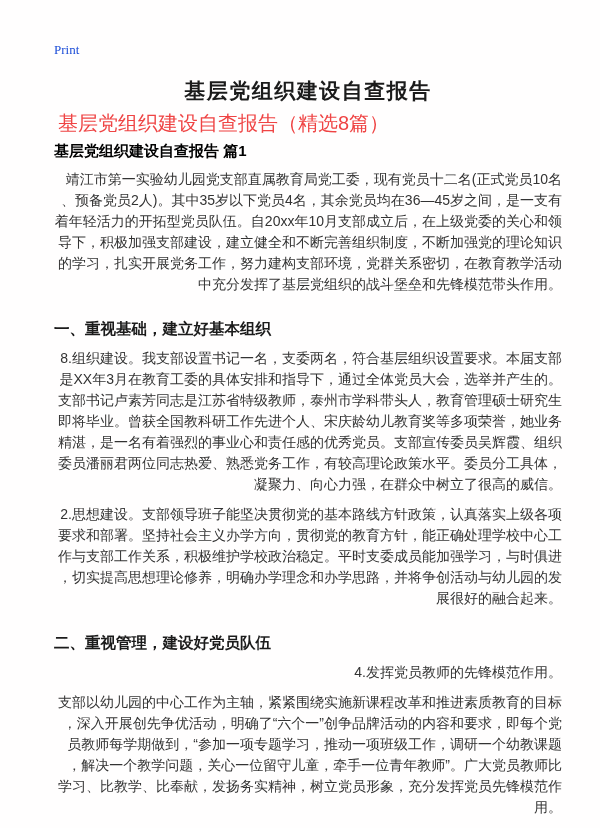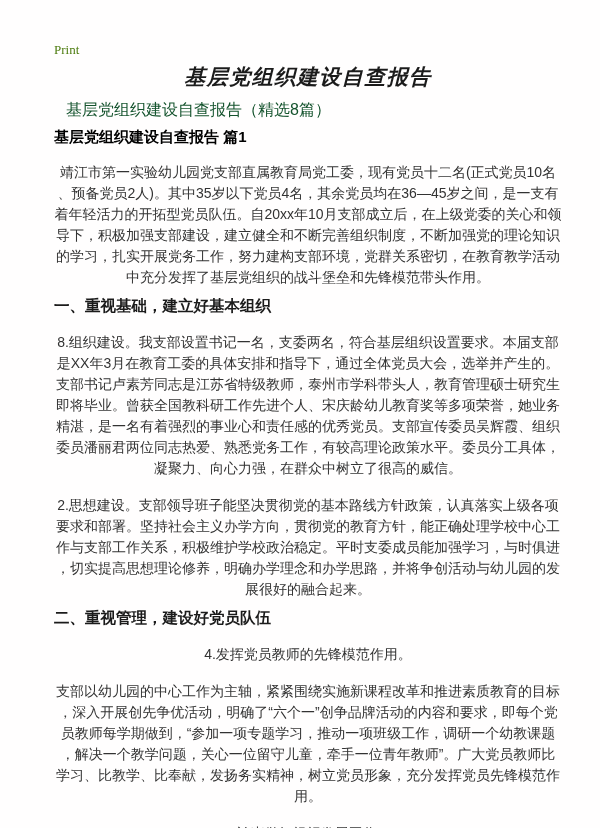--- a/index.html
+++ b/index.html
@@ -18,61 +18,60 @@
     box-sizing: border-box;
     width: 600px;
     height: 828px;
     padding: 40px 38px 0 54px;
     background: #fffefe;
   }
   .print-link {
     display: inline-block;
     font-family: "Liberation Serif", serif;
     font-size: 13px;
-    color: #4d7c0f;
+    color: #1d4ed8;
     text-decoration: none;
-    margin-bottom: 2px;
+    margin-bottom: 16px;
     cursor: pointer;
   }
   .doc-title {
     margin: 4px 0 10px 0;
     text-align: center;
     font-size: 21px;
     font-weight: bold;
     letter-spacing: 1.5px;
     color: #1b1b1b;
     line-height: 26px;
-    font-style: italic;
   }
   .doc-subtitle {
-    margin: 0 0 8px 12px;
-    font-size: 16px;
-    color: #14532d;
+    margin: 0 0 8px 4px;
+    font-size: 20px;
+    color: #ef4444;
     line-height: 19px;
   }
   .article-heading {
     margin: 0 0 8px 0;
     font-size: 15px;
     font-weight: bold;
     color: #000000;
     line-height: 19px;
   }
   .section-heading {
-    margin: 8px 0 8px 0;
+    margin: 24px 0 8px 0;
     font-size: 15.5px;
     font-weight: bold;
     color: #1b1b1b;
     line-height: 20px;
   }
   .para {
-    margin: 16px 0 8px 0;
+    margin: 9px 0 8px 0;
     font-size: 14px;
     line-height: 21px;
     color: #333333;
-    text-align: center;
+    text-align: right;
     word-break: break-all;
     line-break: anywhere;
   }
 </style>
 </head>
 <body>
 
 <div class="page">
 
   <a class="print-link">Print</a>

